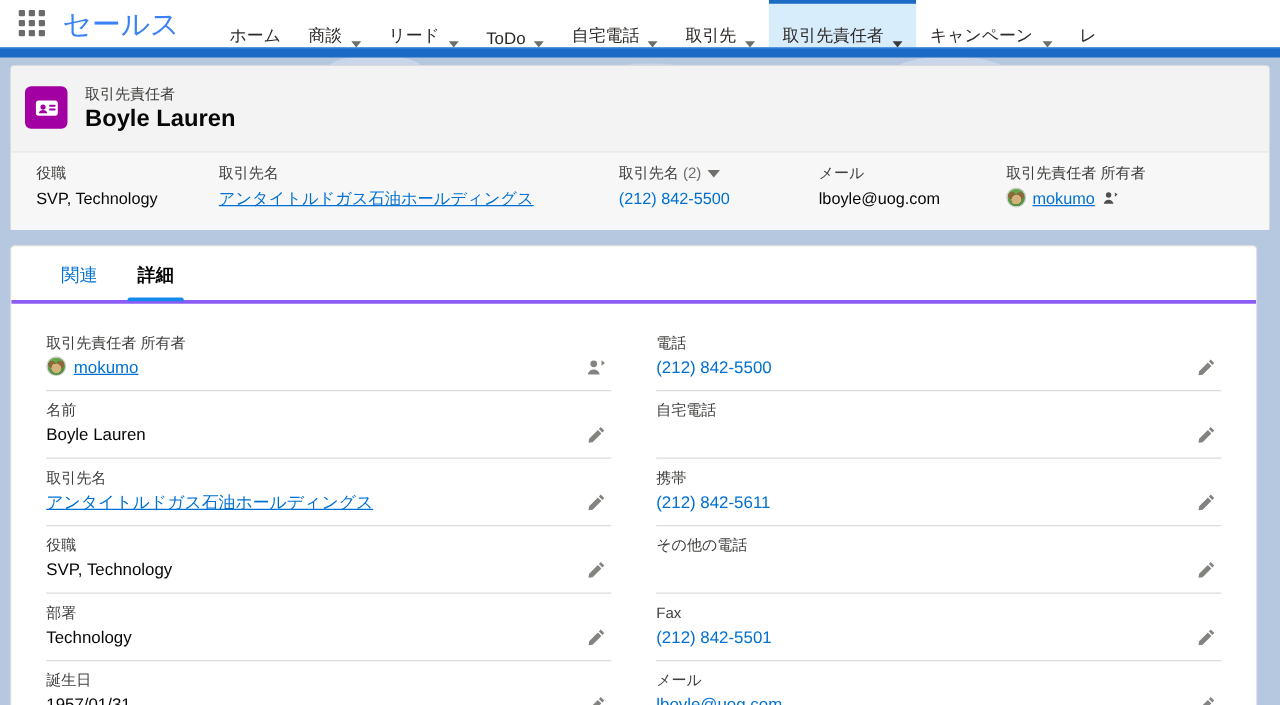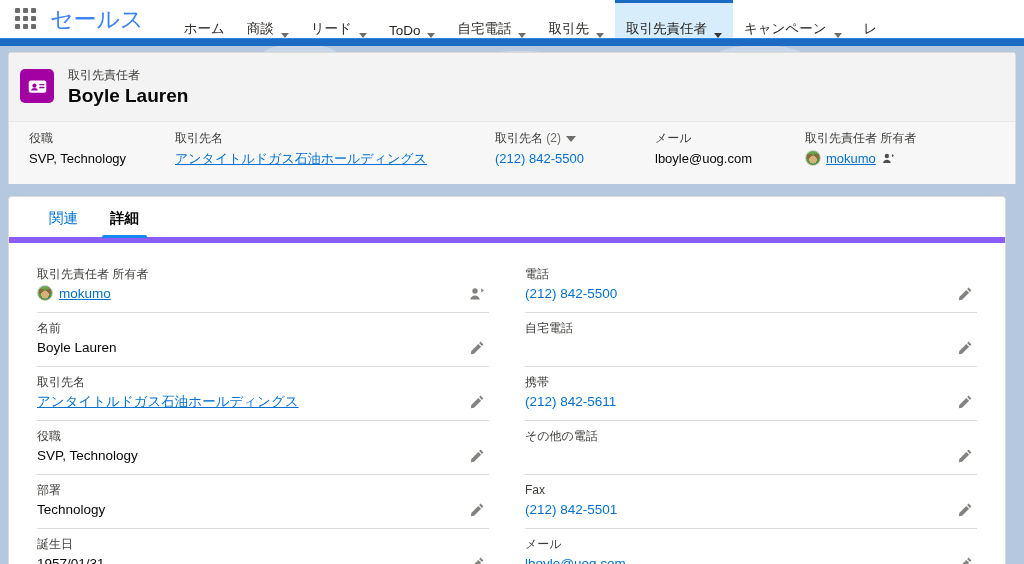--- a/index.html
+++ b/index.html
@@ -107,21 +107,21 @@
   .ownericon { margin-left: 6px; vertical-align: -2px; }
 
   
   #maincard {
     position: absolute; left: 8px; top: 196px; width: 998px; height: 368px;
     background: #ffffff; border: 1px solid #dddbda; border-bottom: none;
     border-radius: 4px 4px 0 0; z-index: 3; overflow: hidden;
   }
   .tabsbar {
     display: flex; padding: 0 0 0 24px; height: 46px; align-items: flex-end;
-    border-bottom: 6px solid #8b5cf6;
+    border-bottom: 3px solid #8b5cf6;
   }
   .tab {
     font-size: 14.5px; color: #0070d2; padding: 0 16px 10px 16px; cursor: pointer;
     position: relative; line-height: 18px;
   }
   .tab.active { color: #080707; font-weight: bold; }
   .tab.active::after {
     content: ""; position: absolute; left: 8px; right: 8px; bottom: -1px;
     height: 3px; background: #1589ee; border-radius: 2px 2px 0 0;
   }

